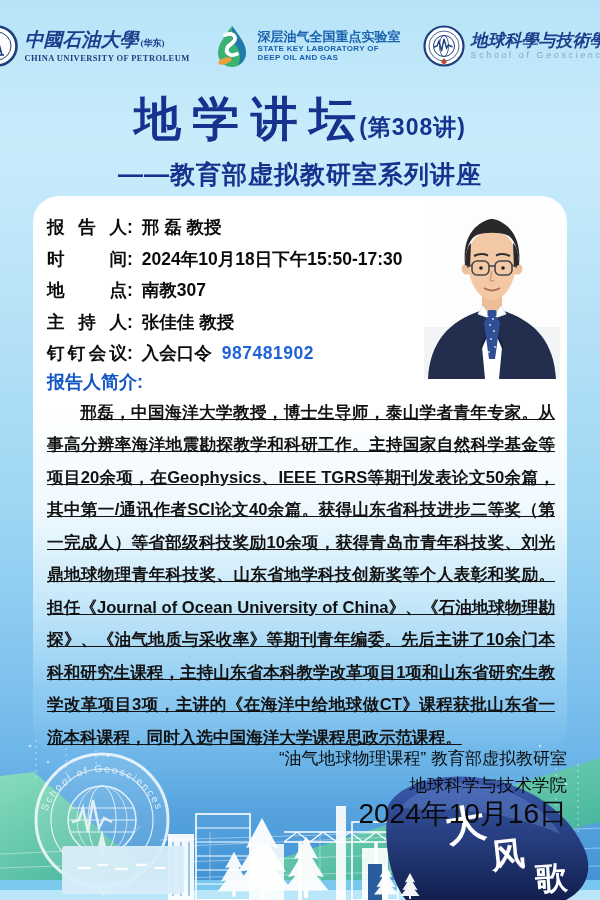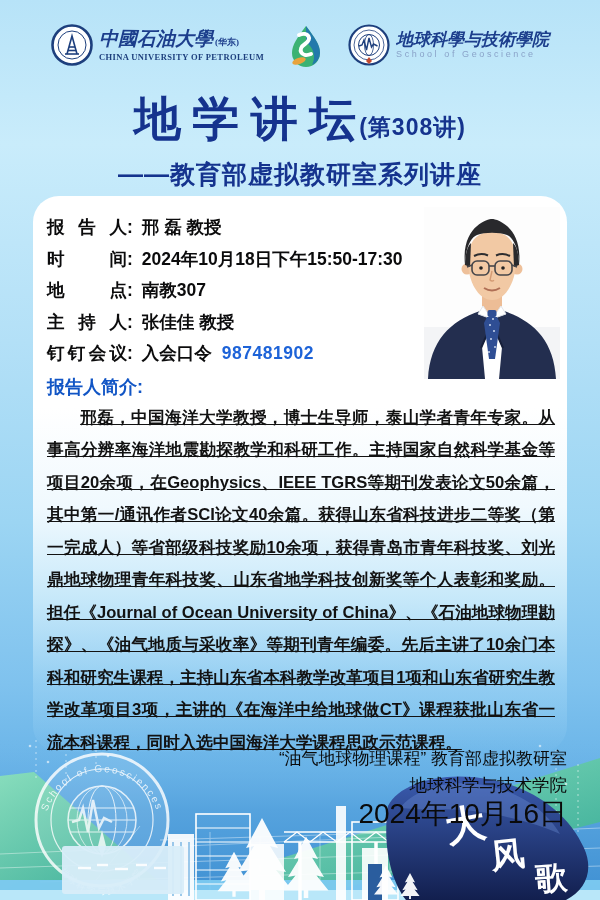--- a/index.html
+++ b/index.html
@@ -1,20 +1,20 @@
 <!DOCTYPE html>
 <html><head>
 <meta charset="utf-8">
 <style>
   html,body{margin:0;padding:0;}
   body{width:600px;height:900px;overflow:hidden;font-family:"Liberation Sans","DejaVu Sans",sans-serif;}
   .poster{position:relative;width:600px;height:900px;overflow:hidden;
     background:linear-gradient(180deg,#b7e3f8 0%,#c9ecfb 16%,#b3e0f7 38%,#9cd5f3 58%,#7fc2ee 76%,#5aaae4 92%,#4a9bdc 100%);}
   
-  .logos{position:absolute;top:24px;left:0;width:100%;display:flex;justify-content:center;align-items:flex-start;gap:22px;}
+  .logos{position:absolute;top:24px;left:0;width:100%;display:flex;justify-content:center;align-items:center;gap:22px;}
   .logo{display:flex;align-items:center;gap:6px;}
   .logo-txt{display:flex;flex-direction:column;justify-content:center;}
   .logo-cn{font-family:"Liberation Serif","DejaVu Serif",serif;font-style:italic;font-weight:700;
     color:#1c3e8c;font-size:19px;line-height:20px;white-space:nowrap;}
   .logo-suffix{font-size:9px;font-style:normal;margin-left:2px;}
   .logo-en{font-family:"Liberation Serif","DejaVu Serif",serif;font-size:8.5px;letter-spacing:.4px;
     color:#1d3f7d;font-weight:700;white-space:nowrap;}
   .logo-cn2{font-size:13px;font-weight:800;color:#1861ae;font-style:normal;font-family:"Liberation Sans",sans-serif;line-height:14px;white-space:nowrap;}
   .logo-en2{font-size:8px;font-weight:700;color:#1861ae;letter-spacing:.3px;line-height:9.5px;white-space:nowrap;font-family:"Liberation Sans",sans-serif;}
   .logo-cn3{font-size:17px;line-height:18px;}
@@ -27,21 +27,21 @@
   
   .card{position:absolute;top:196px;left:33px;width:534px;height:556px;border-radius:26px;
     box-sizing:border-box;padding:16px 12px 0 14px;z-index:3;
     background:linear-gradient(180deg,#ffffff 0%,#ffffff 38%,#f0f9fe 56%,rgba(214,240,252,.8) 72%,rgba(168,218,247,.45) 88%,rgba(140,200,240,.08) 100%);}
   .info{padding-right:146px;}
   .info-row{font-size:17.5px;font-weight:700;line-height:31.5px;color:#0b0b0c;white-space:nowrap;}
   .lbl{display:inline-block;width:80px;text-align:justify;text-align-last:justify;}
   .colon{padding-right:9px;}
   .code{color:#1d63d8;margin-left:10px;letter-spacing:.5px;}
   .photo{position:absolute;top:11px;right:7px;width:136px;height:172px;background:#fefefe;overflow:hidden;}
-  .bio-h{margin-top:5px;color:#1155c5;font-size:18px;font-weight:800;}
+  .bio-h{color:#1155c5;font-size:18px;font-weight:800;}
   .bio{margin-top:3px;font-size:16.6px;font-weight:600;line-height:32.5px;text-align:justify;
     text-indent:2em;color:#121212;text-decoration:underline;}
   
   .bottom-art{position:absolute;left:0;top:736px;width:600px;height:164px;z-index:1;}
   .bottom-text{position:absolute;top:746px;right:33px;text-align:right;z-index:6;color:#0a0a0a;font-weight:400;}
   .bt1{font-size:17px;line-height:26px;}
   .bt2{font-size:17.5px;line-height:27px;}
   .bt-date{font-size:28px;line-height:29px;}
   .rock-char{font-family:"Liberation Serif","DejaVu Serif",serif;font-weight:700;fill:#ffffff;}
   .ring-txt{fill:#ffffff;letter-spacing:2px;}
@@ -69,20 +69,25 @@
       </div>
     </div>
 
     <div class="logo">
       <svg width="40" height="44" viewBox="0 0 40 44">
         <path d="M20,2 C29,14 34,21 34,29 a14,14 0 1,1 -28,0 C6,21 11,14 20,2 Z" fill="#3bb273"></path>
         <path d="M20,2 C29,14 34,21 34,29 a14,14 0 0,1 -8,12 C30,33 28,24 20,18 Z" fill="#1f6fb5" opacity=".85"></path>
         <path d="M13,11 C22,7 27,15 19,20 C11,25 15,34 25,30" fill="none" stroke="#ffffff" stroke-width="4" stroke-linecap="round"></path>
         <ellipse cx="13" cy="37" rx="7" ry="3.2" fill="#e8a33d" transform="rotate(-18 13 37)"></ellipse>
       </svg>
+      <div class="logo-txt">
+        <div class="logo-cn2">深层油气全国重点实验室</div>
+        <div class="logo-en2">STATE KEY LABORATORY OF</div>
+        <div class="logo-en2">DEEP OIL AND GAS</div>
+      </div>
     </div>
 
     <div class="logo">
       <svg width="42" height="42" viewBox="-21 -21 42 42">
         <circle r="19.5" fill="#ffffff" stroke="#1d3f7d" stroke-width="2.2"></circle>
         <circle r="15" fill="none" stroke="#1d3f7d" stroke-width=".8"></circle>
         <circle r="10.5" fill="none" stroke="#1d3f7d" stroke-width="1"></circle>
         <ellipse rx="4.5" ry="10.5" fill="none" stroke="#1d3f7d" stroke-width=".8"></ellipse>
         <path d="M-10,1 l3,-1 l2,-5 l2.5,10 l2.5,-12 l2.5,9 l2,-3 l4,2" fill="none" stroke="#1d3f7d" stroke-width="1.4"></path>
         <path d="M0,12 l3,4 l-3,3 l-3,-3 Z" fill="#c2482f"></path>

